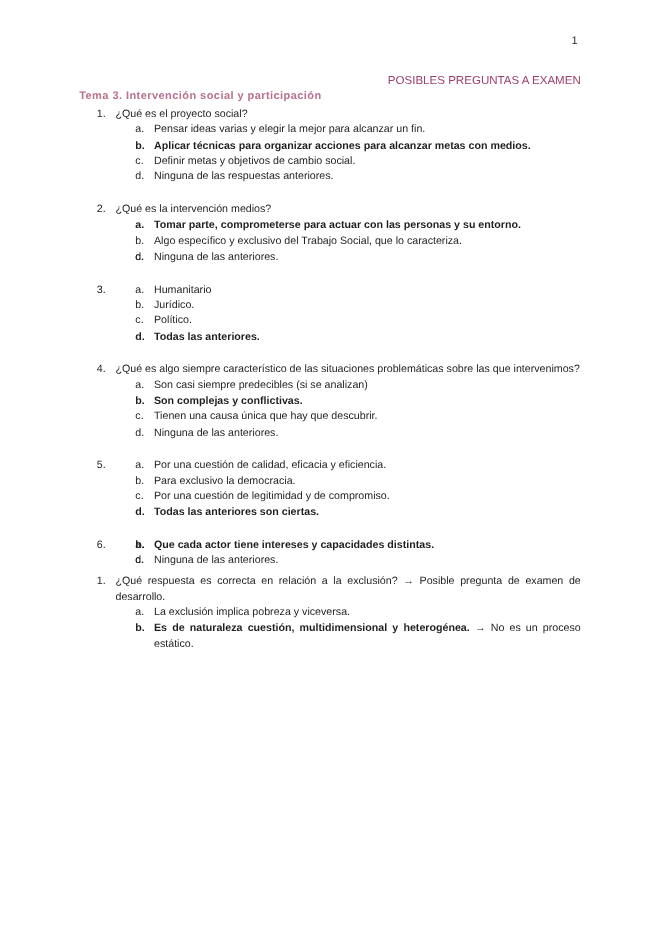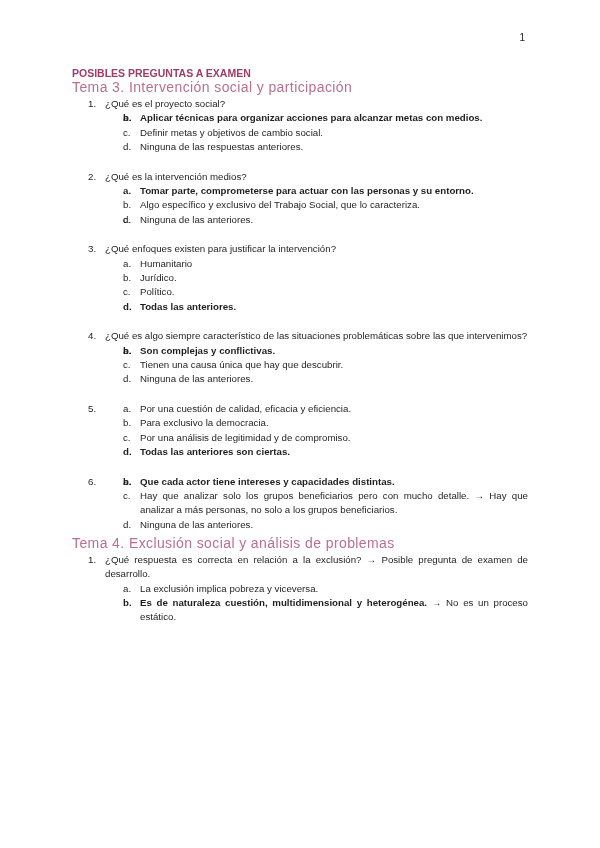--- a/index.html
+++ b/index.html
@@ -20,30 +20,30 @@
   }
   .page-number {
     text-align: right;
     font-size: 10px;
     line-height: 12px;
     padding-right: 3px;
     margin: 0 0 22px 0;
   }
   .doc-title {
     margin: 0;
-    text-align: left;
+    text-align: right;
     font-size: 10.5px;
     line-height: 14px;
-    font-weight: bold;
+    font-weight: normal;
   }
   .section-heading {
     margin: 0 0 2px 0;
-    font-size: 14px;
+    font-size: 10px;
     line-height: 15px;
-    font-weight: normal;
+    font-weight: bold;
     letter-spacing: 0.4px;
   }
   .section + .section { margin-top: 4px; }
   .questions {
     list-style: none;
     margin: 0; padding: 0;
     font-size: 9.7px;
     line-height: 14.3px;
   }
   .question {
@@ -71,146 +71,145 @@
   <div class="page-number">1</div>
   <h1 class="doc-title" style="color: rgb(158, 60, 106);">POSIBLES PREGUNTAS A EXAMEN</h1>
   <div id="sections">
   <section class="section">
     <h2 class="section-heading" style="color: rgb(184, 112, 143);">Tema 3. Intervención social y participación</h2>
     <ol class="questions">
   <li class="question">
     <span class="q-num">1.</span><span class="q-text">¿Qué es el proyecto social?</span>
     <ol class="options">
   <li class="option">
+    <span class="o-letter">a.</span><span class="o-main">Pensar ideas varias y elegir la mejor para alcanzar un fin.</span><span class="o-suffix"></span>
+  </li>
+
+  <li class="option bold-opt">
+    <span class="o-letter">b.</span><span class="o-main">Aplicar técnicas para organizar acciones para alcanzar metas con medios.</span><span class="o-suffix"></span>
+  </li>
+
+  <li class="option">
+    <span class="o-letter">c.</span><span class="o-main">Definir metas y objetivos de cambio social.</span><span class="o-suffix"></span>
+  </li>
+
+  <li class="option">
+    <span class="o-letter">d.</span><span class="o-main">Ninguna de las respuestas anteriores.</span><span class="o-suffix"></span>
+  </li>
+</ol>
+  </li>
+
+  <li class="question">
+    <span class="q-num">2.</span><span class="q-text">¿Qué es la intervención medios?</span>
+    <ol class="options">
+  <li class="option bold-opt">
+    <span class="o-letter">a.</span><span class="o-main">Tomar parte, comprometerse para actuar con las personas y su entorno.</span><span class="o-suffix"></span>
+  </li>
+
+  <li class="option">
+    <span class="o-letter">b.</span><span class="o-main">Algo específico y exclusivo del Trabajo Social, que lo caracteriza.</span><span class="o-suffix"></span>
+  </li>
+
+  <li class="option">
+    <span class="o-letter">c.</span><span class="o-suffix"></span>
+  </li>
+
+  <li class="option">
+    <span class="o-letter">d.</span><span class="o-main">Ninguna de las anteriores.</span><span class="o-suffix"></span>
+  </li>
+</ol>
+  </li>
+
+  <li class="question">
+    <span class="q-num">3.</span>
+    <ol class="options">
+  <li class="option">
+    <span class="o-letter">a.</span><span class="o-main">Humanitario</span><span class="o-suffix"></span>
+  </li>
+
+  <li class="option">
+    <span class="o-letter">b.</span><span class="o-main">Jurídico.</span><span class="o-suffix"></span>
+  </li>
+
+  <li class="option">
+    <span class="o-letter">c.</span><span class="o-main">Político.</span><span class="o-suffix"></span>
+  </li>
+
+  <li class="option bold-opt">
+    <span class="o-letter">d.</span><span class="o-main">Todas las anteriores.</span><span class="o-suffix"></span>
+  </li>
+</ol>
+  </li>
+
+  <li class="question">
+    <span class="q-num">4.</span><span class="q-text">¿Qué es algo siempre característico de las situaciones problemáticas sobre las que intervenimos?</span>
+    <ol class="options">
+  <li class="option">
+    <span class="o-letter">a.</span><span class="o-main">Son casi siempre predecibles (si se analizan)</span><span class="o-suffix"></span>
+  </li>
+
+  <li class="option bold-opt">
+    <span class="o-letter">b.</span><span class="o-main">Son complejas y conflictivas.</span><span class="o-suffix"></span>
+  </li>
+
+  <li class="option">
+    <span class="o-letter">c.</span><span class="o-main">Tienen una causa única que hay que descubrir.</span><span class="o-suffix"></span>
+  </li>
+
+  <li class="option">
+    <span class="o-letter">d.</span><span class="o-main">Ninguna de las anteriores.</span><span class="o-suffix"></span>
+  </li>
+</ol>
+  </li>
+
+  <li class="question">
+    <span class="q-num">5.</span>
+    <ol class="options">
+  <li class="option">
+    <span class="o-letter">a.</span><span class="o-main">Por una cuestión de calidad, eficacia y eficiencia.</span><span class="o-suffix"></span>
+  </li>
+
+  <li class="option">
+    <span class="o-letter">b.</span><span class="o-main">Para exclusivo la democracia.</span><span class="o-suffix"></span>
+  </li>
+
+  <li class="option">
+    <span class="o-letter">c.</span><span class="o-main">Por una cuestión de legitimidad y de compromiso.</span><span class="o-suffix"></span>
+  </li>
+
+  <li class="option bold-opt">
+    <span class="o-letter">d.</span><span class="o-main">Todas las anteriores son ciertas.</span><span class="o-suffix"></span>
+  </li>
+</ol>
+  </li>
+
+  <li class="question">
+    <span class="q-num">6.</span>
+    <ol class="options">
+  <li class="option">
     <span class="o-letter">a.</span><span class="o-suffix"></span>
   </li>
 
   <li class="option bold-opt">
-    <span class="o-letter">b.</span><span class="o-main">Aplicar técnicas para organizar acciones para alcanzar metas con medios.</span><span class="o-suffix"></span>
-  </li>
-
-  <li class="option">
-    <span class="o-letter">c.</span><span class="o-main">Definir metas y objetivos de cambio social.</span><span class="o-suffix"></span>
-  </li>
-
-  <li class="option">
-    <span class="o-letter">d.</span><span class="o-main">Ninguna de las respuestas anteriores.</span><span class="o-suffix"></span>
-  </li>
-</ol>
-  </li>
-
-  <li class="question">
-    <span class="q-num">2.</span><span class="q-text">¿Qué es la intervención medios?</span>
-    <ol class="options">
-  <li class="option bold-opt">
-    <span class="o-letter">a.</span><span class="o-main">Tomar parte, comprometerse para actuar con las personas y su entorno.</span><span class="o-suffix"></span>
-  </li>
-
-  <li class="option">
-    <span class="o-letter">b.</span><span class="o-main">Algo específico y exclusivo del Trabajo Social, que lo caracteriza.</span><span class="o-suffix"></span>
+    <span class="o-letter">b.</span><span class="o-main">Que cada actor tiene intereses y capacidades distintas.</span><span class="o-suffix"></span>
   </li>
 
   <li class="option">
     <span class="o-letter">c.</span><span class="o-suffix"></span>
   </li>
 
   <li class="option">
     <span class="o-letter">d.</span><span class="o-main">Ninguna de las anteriores.</span><span class="o-suffix"></span>
   </li>
 </ol>
   </li>
-
-  <li class="question">
-    <span class="q-num">3.</span><span class="q-text">¿Qué enfoques existen para justificar la intervención?</span>
-    <ol class="options">
-  <li class="option">
-    <span class="o-letter">a.</span><span class="o-main">Humanitario</span><span class="o-suffix"></span>
-  </li>
-
-  <li class="option">
-    <span class="o-letter">b.</span><span class="o-main">Jurídico.</span><span class="o-suffix"></span>
-  </li>
-
-  <li class="option">
-    <span class="o-letter">c.</span><span class="o-main">Político.</span><span class="o-suffix"></span>
-  </li>
-
-  <li class="option bold-opt">
-    <span class="o-letter">d.</span><span class="o-main">Todas las anteriores.</span><span class="o-suffix"></span>
-  </li>
-</ol>
-  </li>
-
-  <li class="question">
-    <span class="q-num">4.</span><span class="q-text">¿Qué es algo siempre característico de las situaciones problemáticas sobre las que intervenimos?</span>
-    <ol class="options">
-  <li class="option">
-    <span class="o-letter">a.</span><span class="o-suffix"></span>
-  </li>
-
-  <li class="option bold-opt">
-    <span class="o-letter">b.</span><span class="o-main">Son complejas y conflictivas.</span><span class="o-suffix"></span>
-  </li>
-
-  <li class="option">
-    <span class="o-letter">c.</span><span class="o-main">Tienen una causa única que hay que descubrir.</span><span class="o-suffix"></span>
-  </li>
-
-  <li class="option">
-    <span class="o-letter">d.</span><span class="o-main">Ninguna de las anteriores.</span><span class="o-suffix"></span>
-  </li>
-</ol>
-  </li>
-
-  <li class="question">
-    <span class="q-num">5.</span>
-    <ol class="options">
-  <li class="option">
-    <span class="o-letter">a.</span><span class="o-main">Por una cuestión de calidad, eficacia y eficiencia.</span><span class="o-suffix"></span>
-  </li>
-
-  <li class="option">
-    <span class="o-letter">b.</span><span class="o-main">Para exclusivo la democracia.</span><span class="o-suffix"></span>
-  </li>
-
-  <li class="option">
-    <span class="o-letter">c.</span><span class="o-main">Por una análisis de legitimidad y de compromiso.</span><span class="o-suffix"></span>
-  </li>
-
-  <li class="option bold-opt">
-    <span class="o-letter">d.</span><span class="o-main">Todas las anteriores son ciertas.</span><span class="o-suffix"></span>
-  </li>
-</ol>
-  </li>
-
-  <li class="question">
-    <span class="q-num">6.</span>
-    <ol class="options">
-  <li class="option">
-    <span class="o-letter">a.</span><span class="o-suffix"></span>
-  </li>
-
-  <li class="option bold-opt">
-    <span class="o-letter">b.</span><span class="o-main">Que cada actor tiene intereses y capacidades distintas.</span><span class="o-suffix"></span>
-  </li>
-
-  <li class="option">
-    <span class="o-letter">c.</span><span class="o-main">Hay que analizar solo los grupos beneficiarios pero con mucho detalle. → Hay que analizar a más personas, no solo a los grupos beneficiarios.</span><span class="o-suffix"></span>
-  </li>
-
-  <li class="option">
-    <span class="o-letter">d.</span><span class="o-main">Ninguna de las anteriores.</span><span class="o-suffix"></span>
-  </li>
-</ol>
-  </li>
 </ol>
   </section>
 
   <section class="section">
-    <h2 class="section-heading" style="color: rgb(184, 112, 143);">Tema 4. Exclusión social y análisis de problemas</h2>
     <ol class="questions">
   <li class="question">
     <span class="q-num">1.</span><span class="q-text">¿Qué respuesta es correcta en relación a la exclusión? → Posible pregunta de examen de desarrollo.</span>
     <ol class="options">
   <li class="option">
     <span class="o-letter">a.</span><span class="o-main">La exclusión implica pobreza y viceversa.</span><span class="o-suffix"></span>
   </li>
 
   <li class="option bold-opt">
     <span class="o-letter">b.</span><span class="o-main">Es de naturaleza cuestión, multidimensional y heterogénea.</span><span class="o-suffix"> → No es un proceso estático.</span>

